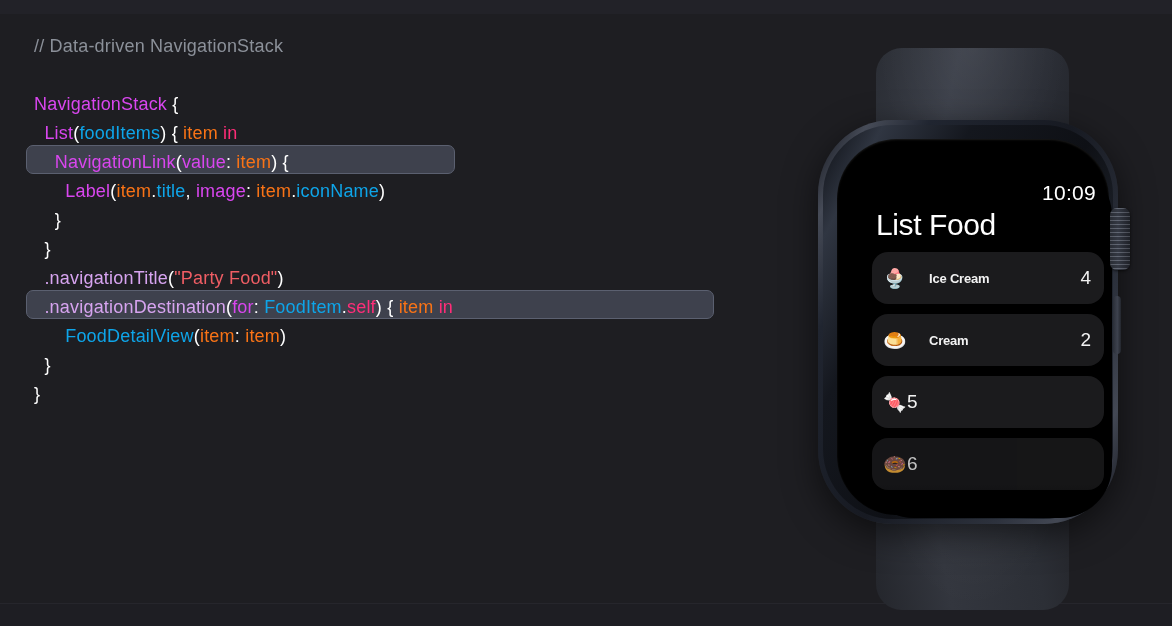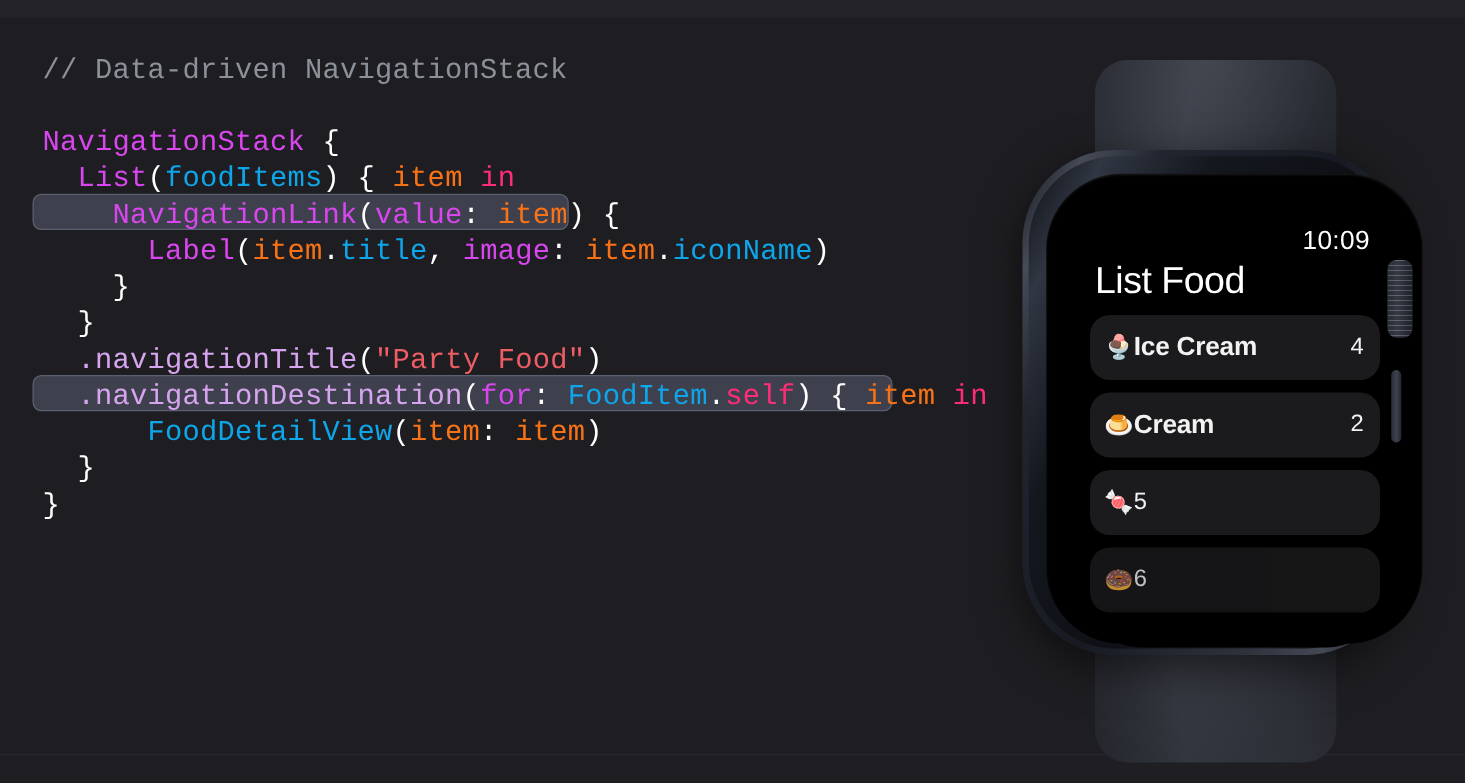--- a/index.html
+++ b/index.html
@@ -39,23 +39,23 @@
   
   #code-panel {
     position: absolute;
     left: 0; top: 0;
     width: 800px;
     height: 626px;
   }
   .code-block {
     position: absolute;
     left: 34px;
-    top: 42px;
-    font-family: Liberation Mono, monospace;
-    font-size: 23px;
+    top: 32px;
+    font-family: Liberation Sans, sans-serif;
+    font-size: 18px;
     line-height: 29px;
     letter-spacing: 0.2px;
     white-space: pre;
     color: #ffffff;
   }
   .code-line {
     position: relative;
     height: 29px;
     white-space: pre;
     z-index: 2;
@@ -135,21 +135,20 @@
     border-radius: 70px;
     background: linear-gradient(118deg,#0b0d12 0%,#303642 12%,#14171e 30%,#0e1015 55%,#242a34 80%,#0c0e13 100%);
   }
   .case-bezel {
     position: absolute;
     left: 14px; top: 14px;
     width: 272px; height: 376px;
     border-radius: 60px;
     background: #000000;
     box-shadow: inset 0 1px 2px rgba(255,255,255,0.10);
-    padding-left: 29px;
   }
 
   
   .screen {
     position: absolute;
     left: 25px; top: 25px;
     width: 250px; height: 354px;
     border-radius: 52px;
     background: #000000;
     overflow: hidden;
@@ -194,25 +193,25 @@
   .food-row.dimmed { opacity: 0.80; }
   .food-emoji {
     font-size: 19px;
     line-height: 1;
     width: 24px;
     text-align: center;
   }
   .food-title {
     flex: 1;
     font-family: "Liberation Sans", sans-serif;
-    font-size: 21px;
+    font-size: 13px;
     font-weight: bold;
     color: #f2f2f2;
     letter-spacing: -0.2px;
-    margin-left: 0;
+    margin-left: 22px;
   }
   .food-count {
     font-family: "Liberation Sans", sans-serif;
     font-size: 19px;
     font-weight: 400;
     color: #f2f2f2;
   }
   .screen-fade {
     position: absolute;
     left: 0; bottom: 0;

